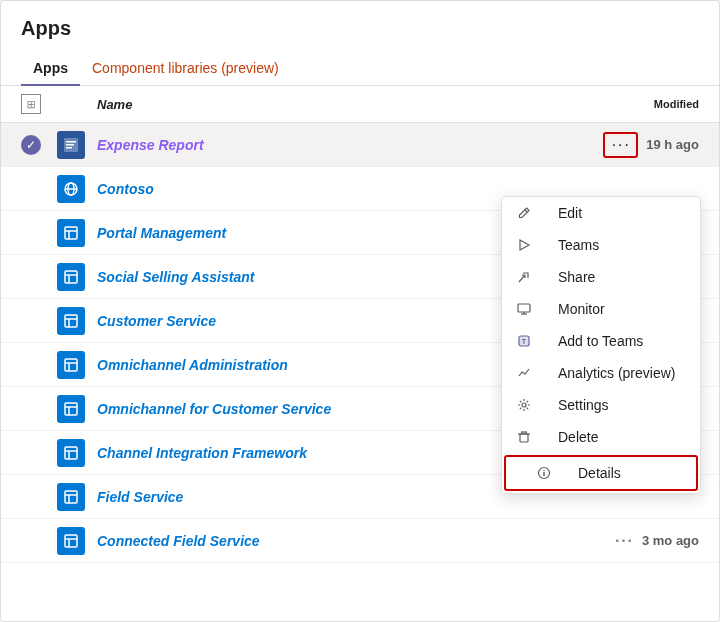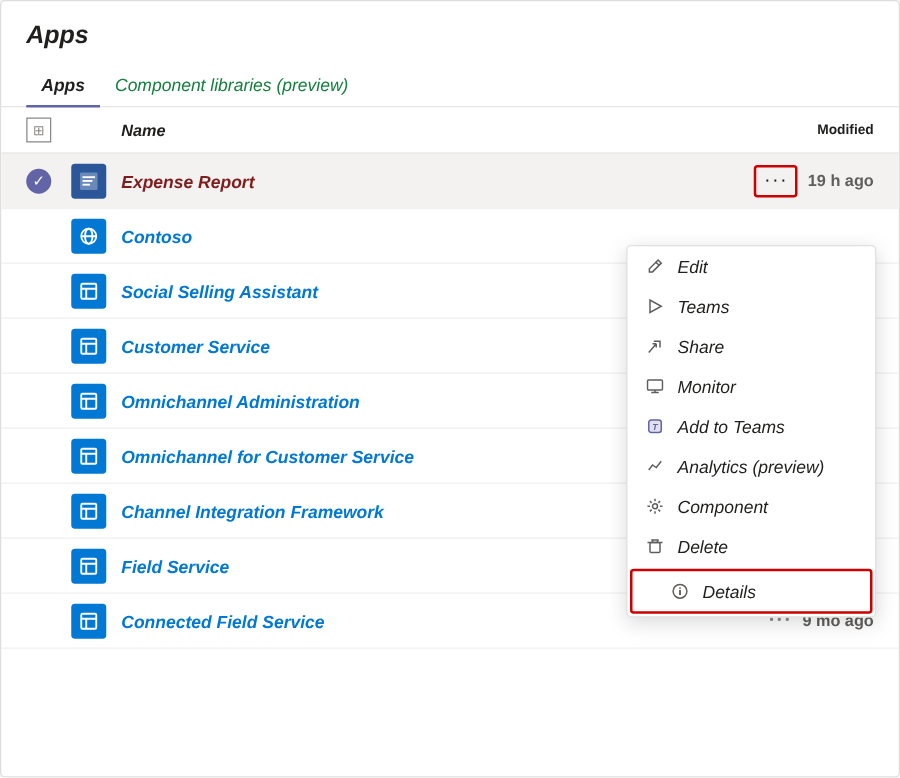--- a/index.html
+++ b/index.html
@@ -17,21 +17,20 @@
       min-height: 622px;
       background: #fff;
       border: 1px solid #ddd;
       border-radius: 4px;
       overflow: hidden;
       position: relative;
     }
     .page-header {
       padding: 16px 20px 0 20px;
       border-bottom: 1px solid #e0e0e0;
-      font-style: italic;
     }
     .page-title {
       font-size: 20px;
       font-weight: 600;
       color: #201f1e;
       margin-bottom: 12px;
     }
     .tabs {
       display: flex;
       gap: 0;
@@ -43,21 +42,21 @@
       color: #605e5c;
       border-bottom: 2px solid transparent;
       margin-bottom: -1px;
     }
     .tab.active {
       color: #201f1e;
       border-bottom: 2px solid #6264a7;
       font-weight: 600;
     }
     .tab.secondary {
-      color: #15803d;
+      color: #c2410c;
       text-align: right;
     }
     .table-area {
       padding: 0;
     }
     .table-header {
       display: flex;
       align-items: center;
       padding: 8px 20px;
       border-bottom: 1px solid #e0e0e0;
@@ -72,21 +71,21 @@
       align-items: center;
       padding: 6px 20px;
       border-bottom: 1px solid #f0f0f0;
       min-height: 44px;
       cursor: pointer;
     }
     .table-row.selected { background: #f3f2f1; }
     .row-check { width: 36px; display: flex; align-items: center; }
     .row-icon { width: 40px; display: flex; align-items: center; }
     .row-name { flex: 1; color: #0078d4; font-size: 14px; }
-    .row-name.dark { color: #7f1d1d; font-weight: 600; }
+    .row-name.dark { color: #8b5cf6; font-weight: 600; }
     .row-modified { width: 150px; text-align: right; font-size: 13px; color: #605e5c; display: flex; align-items: center; justify-content: flex-end; gap: 8px; }
     .check-circle {
       width: 20px; height: 20px;
       border-radius: 50%;
       background: #6264a7;
       display: flex; align-items: center; justify-content: center;
       color: white;
       font-size: 12px;
     }
     .app-icon-blue {
@@ -135,22 +134,21 @@
       box-shadow: 0 4px 16px rgba(0,0,0,0.15);
       z-index: 100;
     }
     .menu-item {
       display: flex;
       align-items: center;
       padding: 8px 14px;
       cursor: pointer;
       font-size: 14px;
       color: #201f1e;
-      gap: 10px;
-      font-style: italic;
+      gap: 26px;
     }
     .menu-item.highlighted {
       border: 2px solid #cc0000;
       margin: 2px;
       border-radius: 3px;
       padding-left: 30px;
     }
     .menu-icon {
       width: 16px; height: 16px;
       display: flex; align-items: center; justify-content: center;
@@ -217,20 +215,34 @@
               <circle cx="9" cy="9" r="6" stroke="white" stroke-width="1.5" fill="none"></circle>
               <line x1="3" y1="9" x2="15" y2="9" stroke="white" stroke-width="1.5"></line>
               <ellipse cx="9" cy="9" rx="3" ry="6" stroke="white" stroke-width="1.5" fill="none"></ellipse>
             </svg>
         </div>
       </div>
       <div class="row-name col-name">Contoso</div>
       <div class="row-modified col-modified"></div>
     </div>
 
+    <div class="table-row">
+      <div class="row-check col-check"></div>
+      <div class="row-icon col-icon">
+        <div class="app-icon-blue">
+          <svg width="18" height="18" viewBox="0 0 18 18" fill="none">
+              <rect x="3" y="3" width="12" height="12" rx="1" stroke="white" stroke-width="1.5" fill="none"></rect>
+              <line x1="3" y1="7" x2="15" y2="7" stroke="white" stroke-width="1.5"></line>
+              <line x1="7" y1="7" x2="7" y2="15" stroke="white" stroke-width="1.5"></line>
+            </svg>
+        </div>
+      </div>
+      <div class="row-name col-name">Portal Management</div>
+      <div class="row-modified col-modified"></div>
+    </div>
 
     <div class="table-row">
       <div class="row-check col-check"></div>
       <div class="row-icon col-icon">
         <div class="app-icon-blue">
           <svg width="18" height="18" viewBox="0 0 18 18" fill="none">
               <rect x="3" y="3" width="12" height="12" rx="1" stroke="white" stroke-width="1.5" fill="none"></rect>
               <line x1="3" y1="7" x2="15" y2="7" stroke="white" stroke-width="1.5"></line>
               <line x1="7" y1="7" x2="7" y2="15" stroke="white" stroke-width="1.5"></line>
             </svg>
@@ -322,21 +334,21 @@
           <svg width="18" height="18" viewBox="0 0 18 18" fill="none">
               <rect x="3" y="3" width="12" height="12" rx="1" stroke="white" stroke-width="1.5" fill="none"></rect>
               <line x1="3" y1="7" x2="15" y2="7" stroke="white" stroke-width="1.5"></line>
               <line x1="7" y1="7" x2="7" y2="15" stroke="white" stroke-width="1.5"></line>
             </svg>
         </div>
       </div>
       <div class="row-name col-name">Connected Field Service</div>
       <div class="row-modified col-modified">
         <span style="color:#8a8886; font-size:16px; letter-spacing:1px;">···</span>
-        <span>9 mo ago</span>
+        <span>3 mo ago</span>
       </div>
     </div>
   </div>
 
   <div class="context-menu">
     <div class="menu-item">
       <span class="menu-icon">
         <svg width="14" height="14" viewBox="0 0 14 14" fill="none">
             <path d="M9.5 2L12 4.5L5 11.5H2.5V9L9.5 2Z" stroke="#605e5c" stroke-width="1.2" fill="none"></path>
             <line x1="7.5" y1="3.5" x2="10" y2="6" stroke="#605e5c" stroke-width="1.2"></line>
@@ -388,21 +400,21 @@
       </span>
       <span class="menu-label">Analytics (preview)</span>
     </div>
     <div class="menu-item">
       <span class="menu-icon">
         <svg width="14" height="14" viewBox="0 0 14 14" fill="none">
             <circle cx="7" cy="7" r="2" stroke="#605e5c" stroke-width="1.2" fill="none"></circle>
             <path d="M7 1v2M7 11v2M1 7h2M11 7h2M2.9 2.9l1.4 1.4M9.7 9.7l1.4 1.4M2.9 11.1l1.4-1.4M9.7 4.3l1.4-1.4" stroke="#605e5c" stroke-width="1.2"></path>
           </svg>
       </span>
-      <span class="menu-label">Component</span>
+      <span class="menu-label">Settings</span>
     </div>
     <div class="menu-item">
       <span class="menu-icon">
         <svg width="14" height="14" viewBox="0 0 14 14" fill="none">
             <rect x="3" y="4" width="8" height="8" rx="1" stroke="#605e5c" stroke-width="1.2" fill="none"></rect>
             <line x1="5" y1="4" x2="5" y2="2" stroke="#605e5c" stroke-width="1.2"></line>
             <line x1="9" y1="4" x2="9" y2="2" stroke="#605e5c" stroke-width="1.2"></line>
             <line x1="4" y1="2" x2="10" y2="2" stroke="#605e5c" stroke-width="1.2"></line>
             <line x1="1" y1="4" x2="13" y2="4" stroke="#605e5c" stroke-width="1.2"></line>
           </svg>

